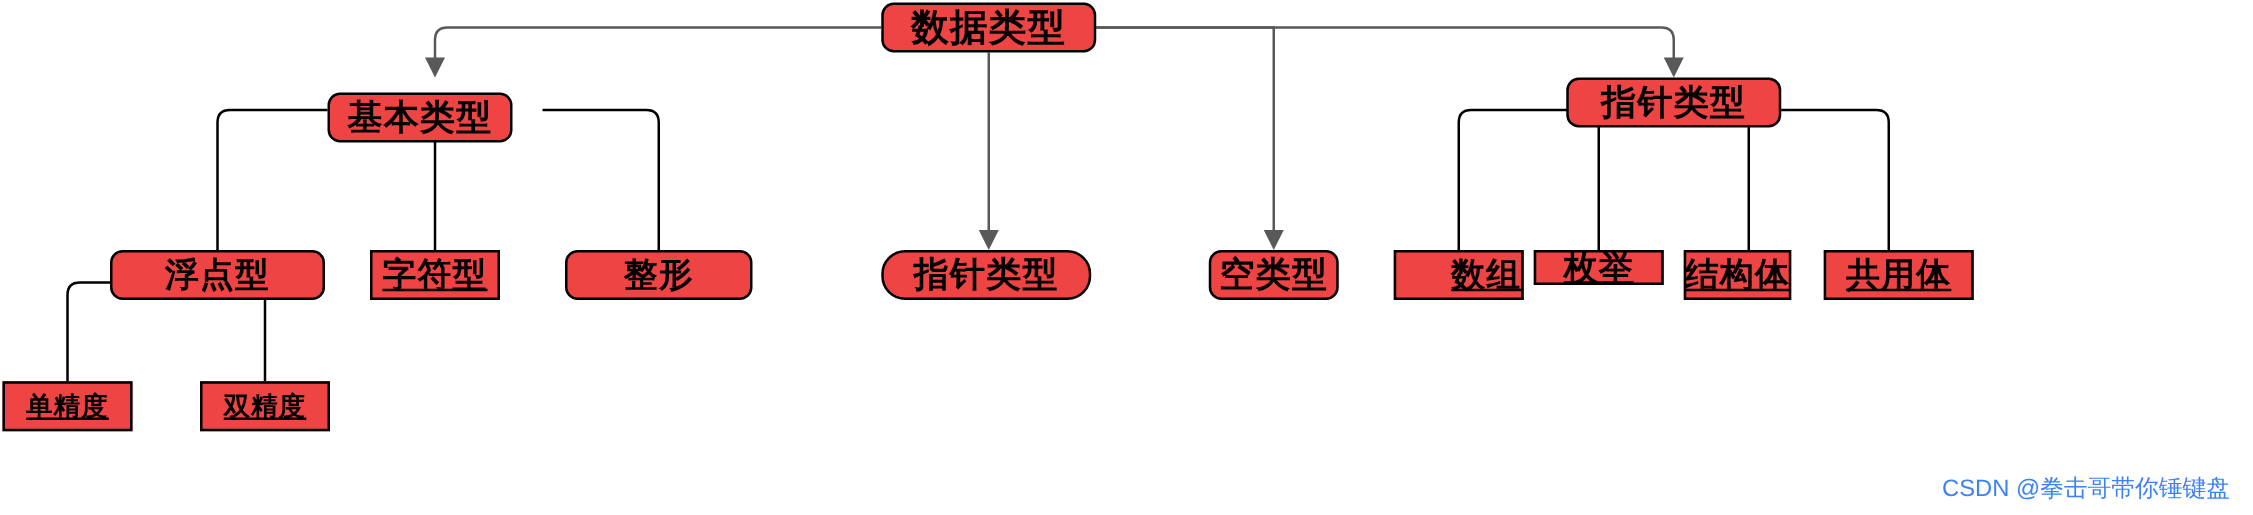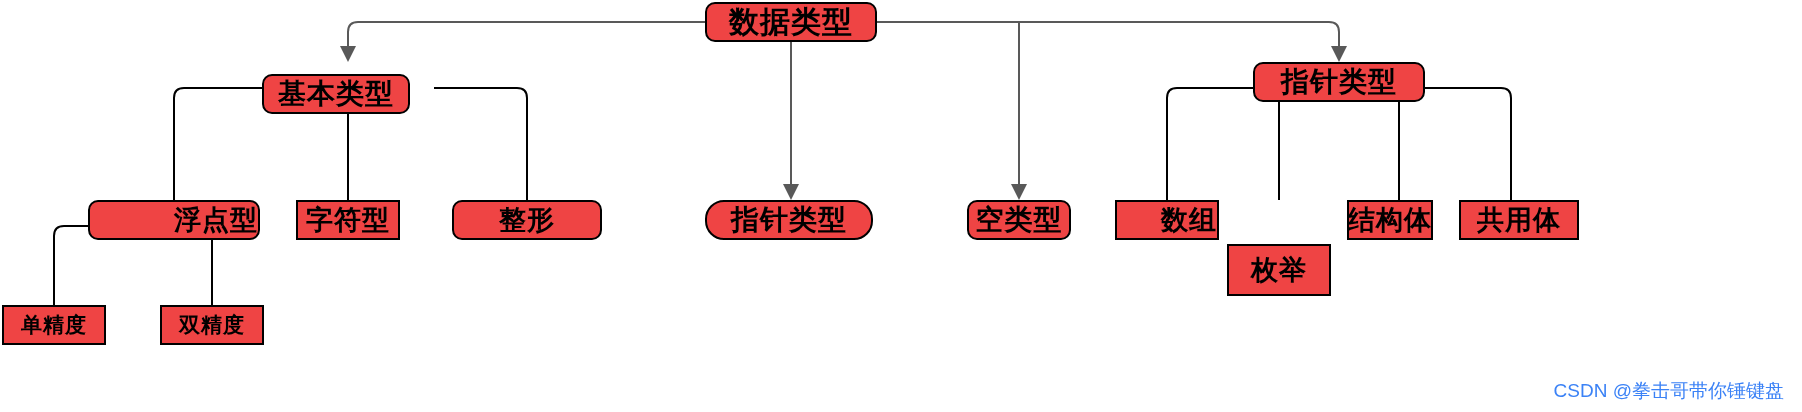--- a/index.html
+++ b/index.html
@@ -9,21 +9,21 @@
   }
   #diagram-root{position:relative;width:1802px;height:412px;}
   svg#edges{position:absolute;left:0;top:0;width:1802px;height:412px;}
   .node{
     position:absolute;box-sizing:border-box;
     display:flex;align-items:center;justify-content:center;
     background:#ef4444;border:2px solid #000000;
     font-weight:bold;color:#000000;white-space:nowrap;letter-spacing:1px;
   }
   .node.round{border-radius:10px;}
-  .node.sharp{border-radius:0;}
+  .node.sharp{border-radius:0;text-decoration:underline;}
   .n-root{font-size:30px;}
   .n-l2{font-size:28px;}
   .n-l3{font-size:27px;}
   .n-l4{font-size:21px;}
   #watermark{
     position:absolute;right:18px;bottom:8px;
     font-size:19px;color:#3b82f6;white-space:nowrap;
     font-family:"Liberation Sans","DejaVu Sans",sans-serif;
   }
 </style>
@@ -73,37 +73,37 @@
   </div>
 
   <div class="node round n-l2" style="left:967px;top:200px;width:104px;height:40px;">
     <span>空类型</span>
   </div>
 
   <div class="node round n-l2" style="left:1253px;top:62px;width:172px;height:40px;">
     <span>指针类型</span>
   </div>
 
-  <div class="node round n-l3" style="left:88px;top:200px;width:172px;height:40px;justify-content:flex-end;">
+  <div class="node round n-l3" style="left:88px;top:200px;width:172px;height:40px;">
     <span>浮点型</span>
   </div>
 
   <div class="node sharp n-l3" style="left:296px;top:200px;width:104px;height:40px;">
     <span>字符型</span>
   </div>
 
   <div class="node round n-l3" style="left:452px;top:200px;width:150px;height:40px;">
     <span>整形</span>
   </div>
 
   <div class="node sharp n-l3" style="left:1115px;top:200px;width:104px;height:40px;padding-left:44px;">
     <span>数组</span>
   </div>
 
-  <div class="node sharp n-l3" style="left:1227px;top:200px;width:104px;height:52px;margin-top:44px;">
+  <div class="node sharp n-l3" style="left:1227px;top:200px;width:104px;height:28px;">
     <span>枚举</span>
   </div>
 
   <div class="node sharp n-l3" style="left:1347px;top:200px;width:86px;height:40px;">
     <span>结构体</span>
   </div>
 
   <div class="node sharp n-l3" style="left:1459px;top:200px;width:120px;height:40px;">
     <span>共用体</span>
   </div>

